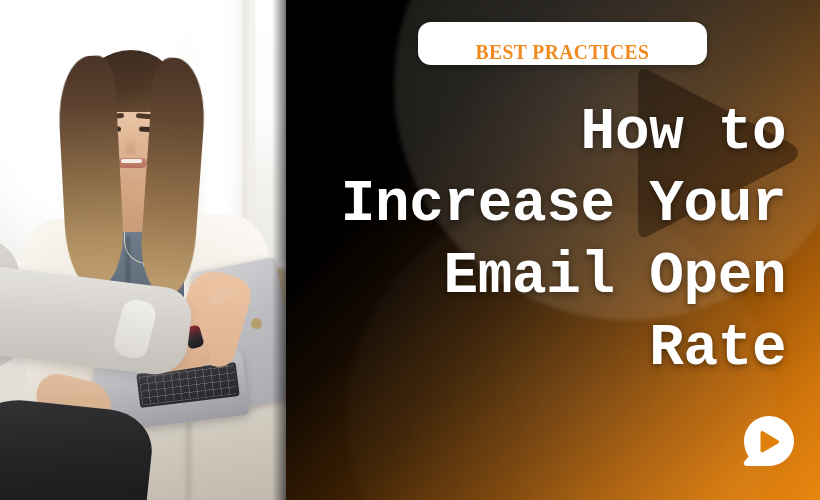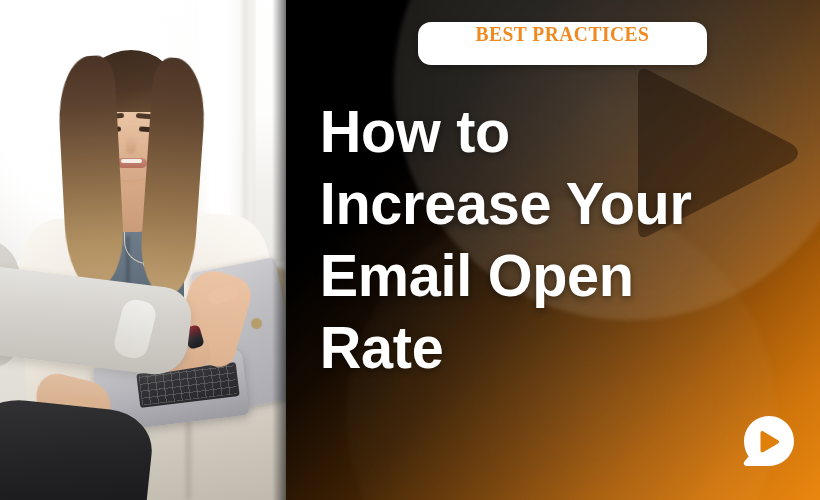--- a/index.html
+++ b/index.html
@@ -347,41 +347,41 @@
 
   
   .badge {
     position: absolute;
     left: 132px; top: 22px;
     width: 289px; height: 43px;
     background: #ffffff;
     border-radius: 13px;
     box-shadow: 0 2px 7px rgba(0,0,0,0.35);
     display: flex;
-    align-items: flex-start;
+    align-items: flex-end;
     justify-content: center;
   }
   .badge-text {
     color: #f0891f;
     font-family: "Liberation Serif", serif;
     font-weight: 700;
     font-size: 21px;
     letter-spacing: 0.5px;
     transform: scaleX(0.93);
     white-space: nowrap;
   }
 
   
   .headline {
     position: absolute;
     left: 24px; top: 96px;
     width: 486px;
-    text-align: left;
+    text-align: right;
     color: #ffffff;
-    font-family: Liberation Sans, sans-serif;
+    font-family: Liberation Mono, monospace;
     font-weight: 700;
     font-size: 60px;
     line-height: 72px;
     letter-spacing: -0.3px;
     text-shadow: 0 2px 8px rgba(0,0,0,0.45);
   }
   .headline .ln { display: block; transform: scaleX(0.96); }
 
   
   .logo {

